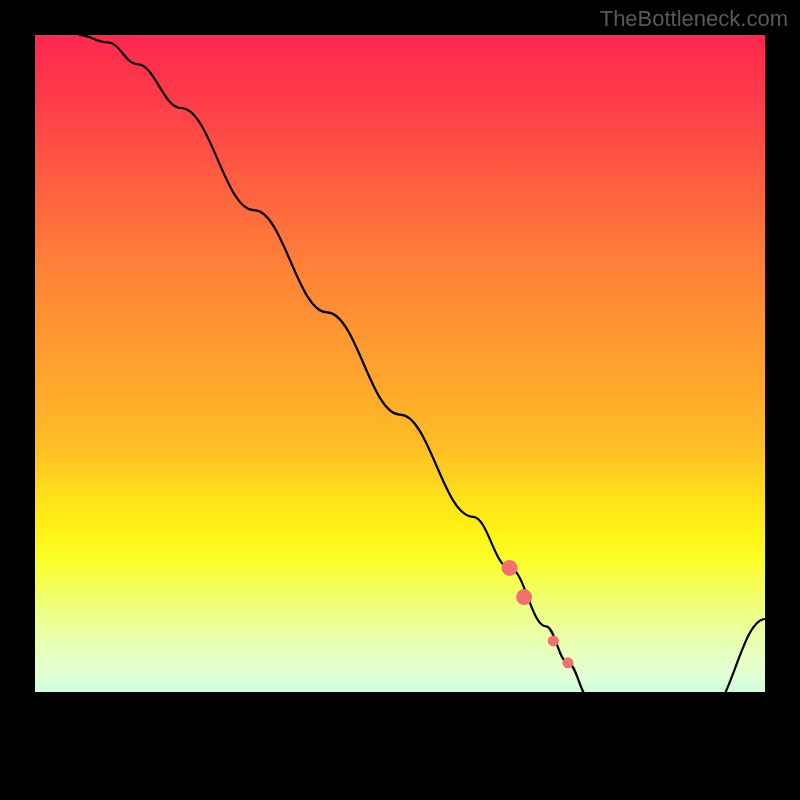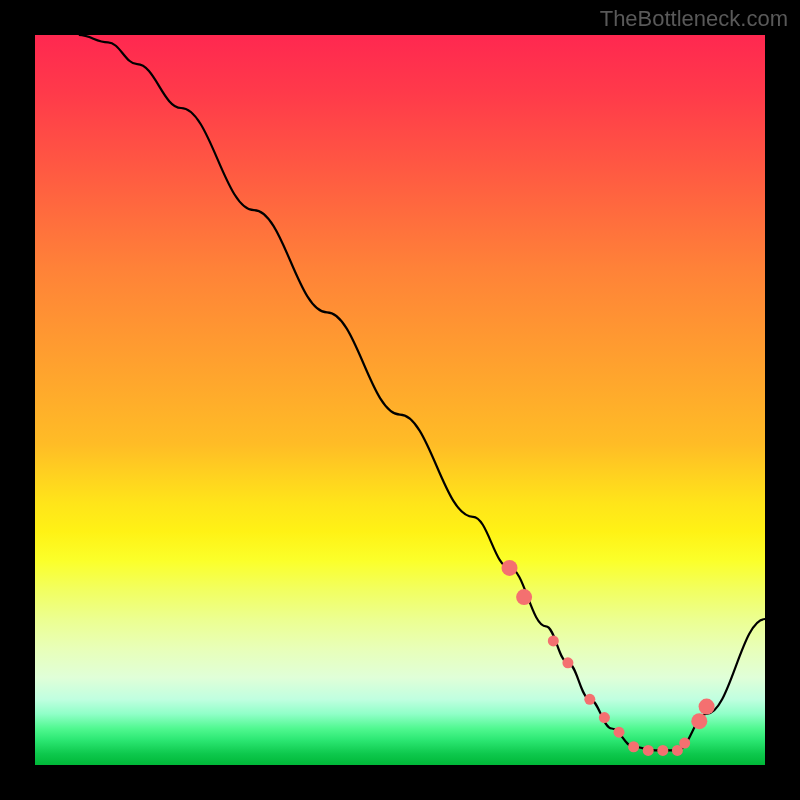--- a/index.html
+++ b/index.html
@@ -3,21 +3,21 @@
 <meta charset="utf-8">
 <style>
 body {
   margin: 0;
   padding: 0;
   background: #000;
   font-family: Arial, sans-serif;
 }
 .container {
   width: 800px;
-  height: 800px;
+  height: 692px;
   background: #000;
   position: relative;
 }
 .watermark {
   position: absolute;
   top: 6px;
   right: 12px;
   font-size: 22px;
   color: #595959;
   font-weight: 500;

